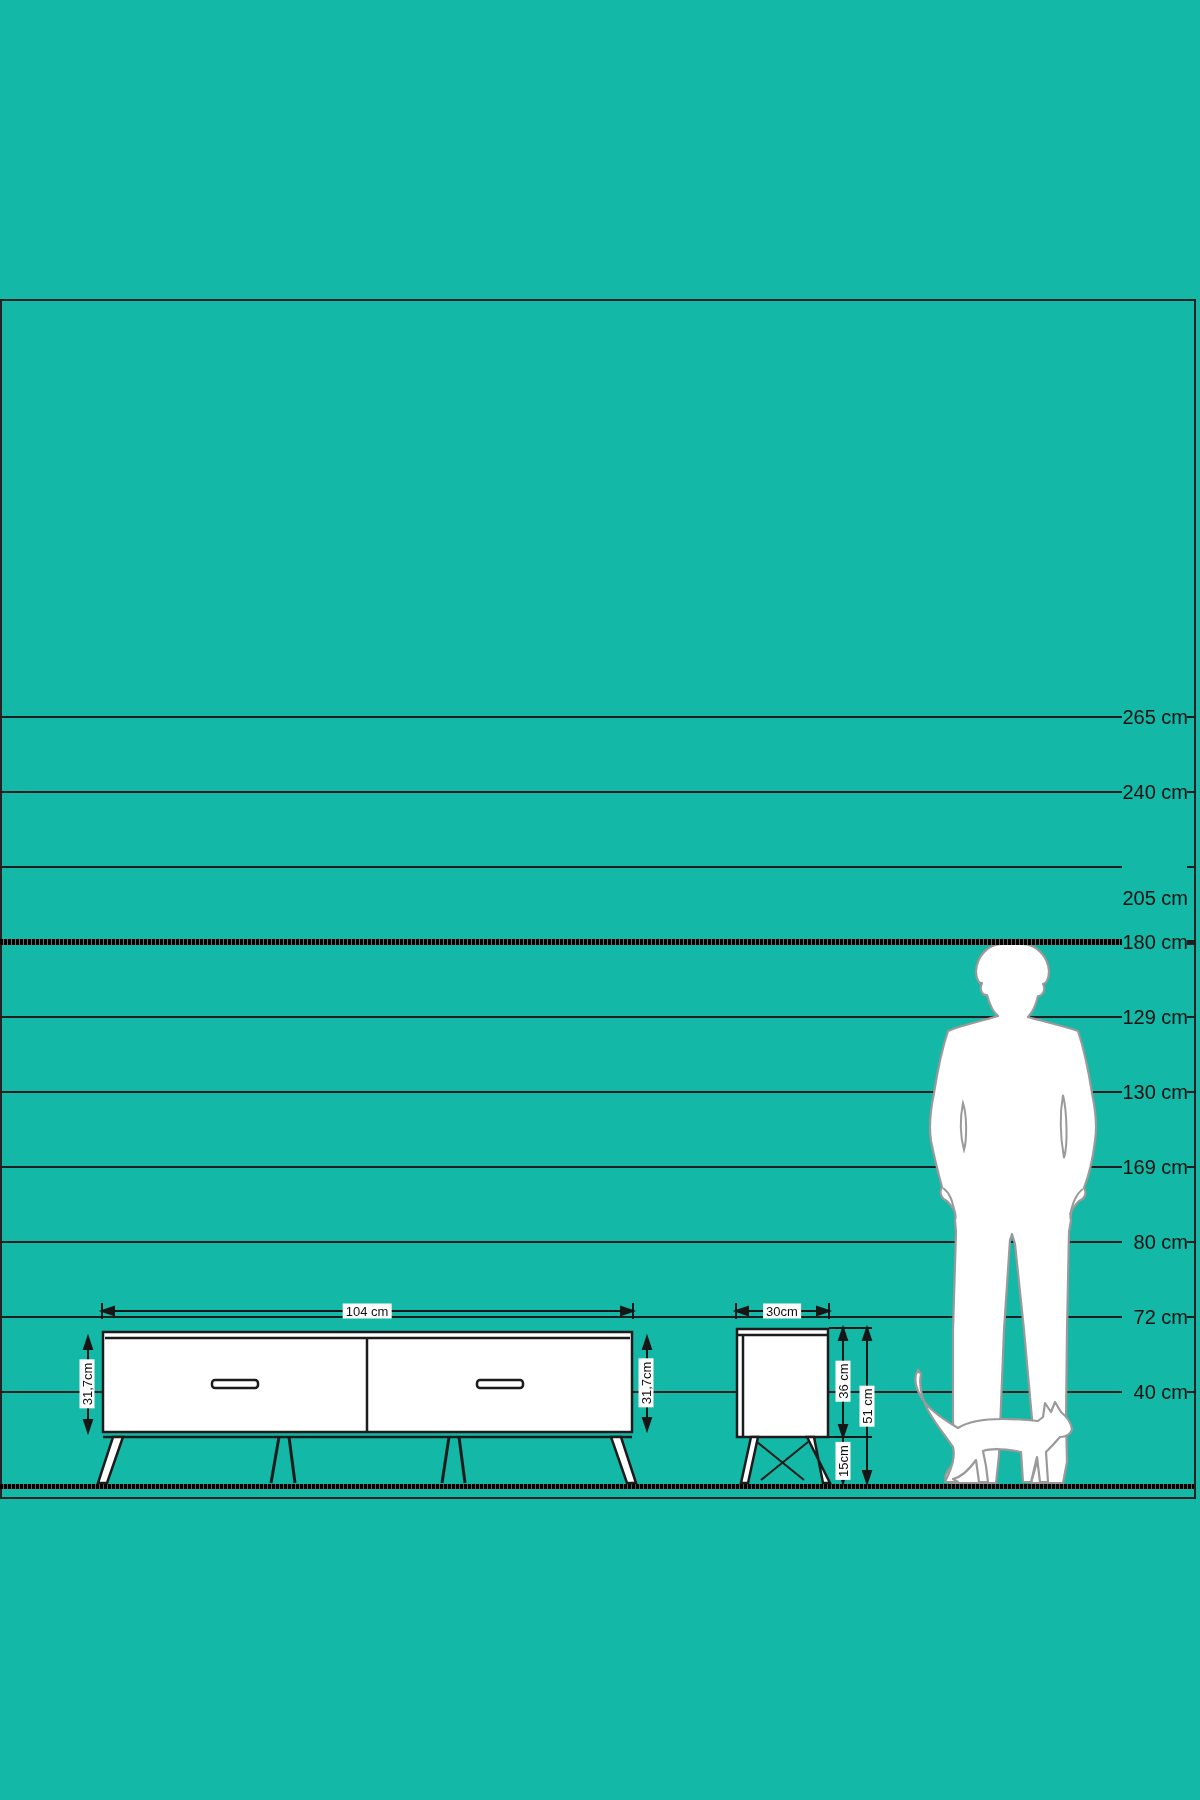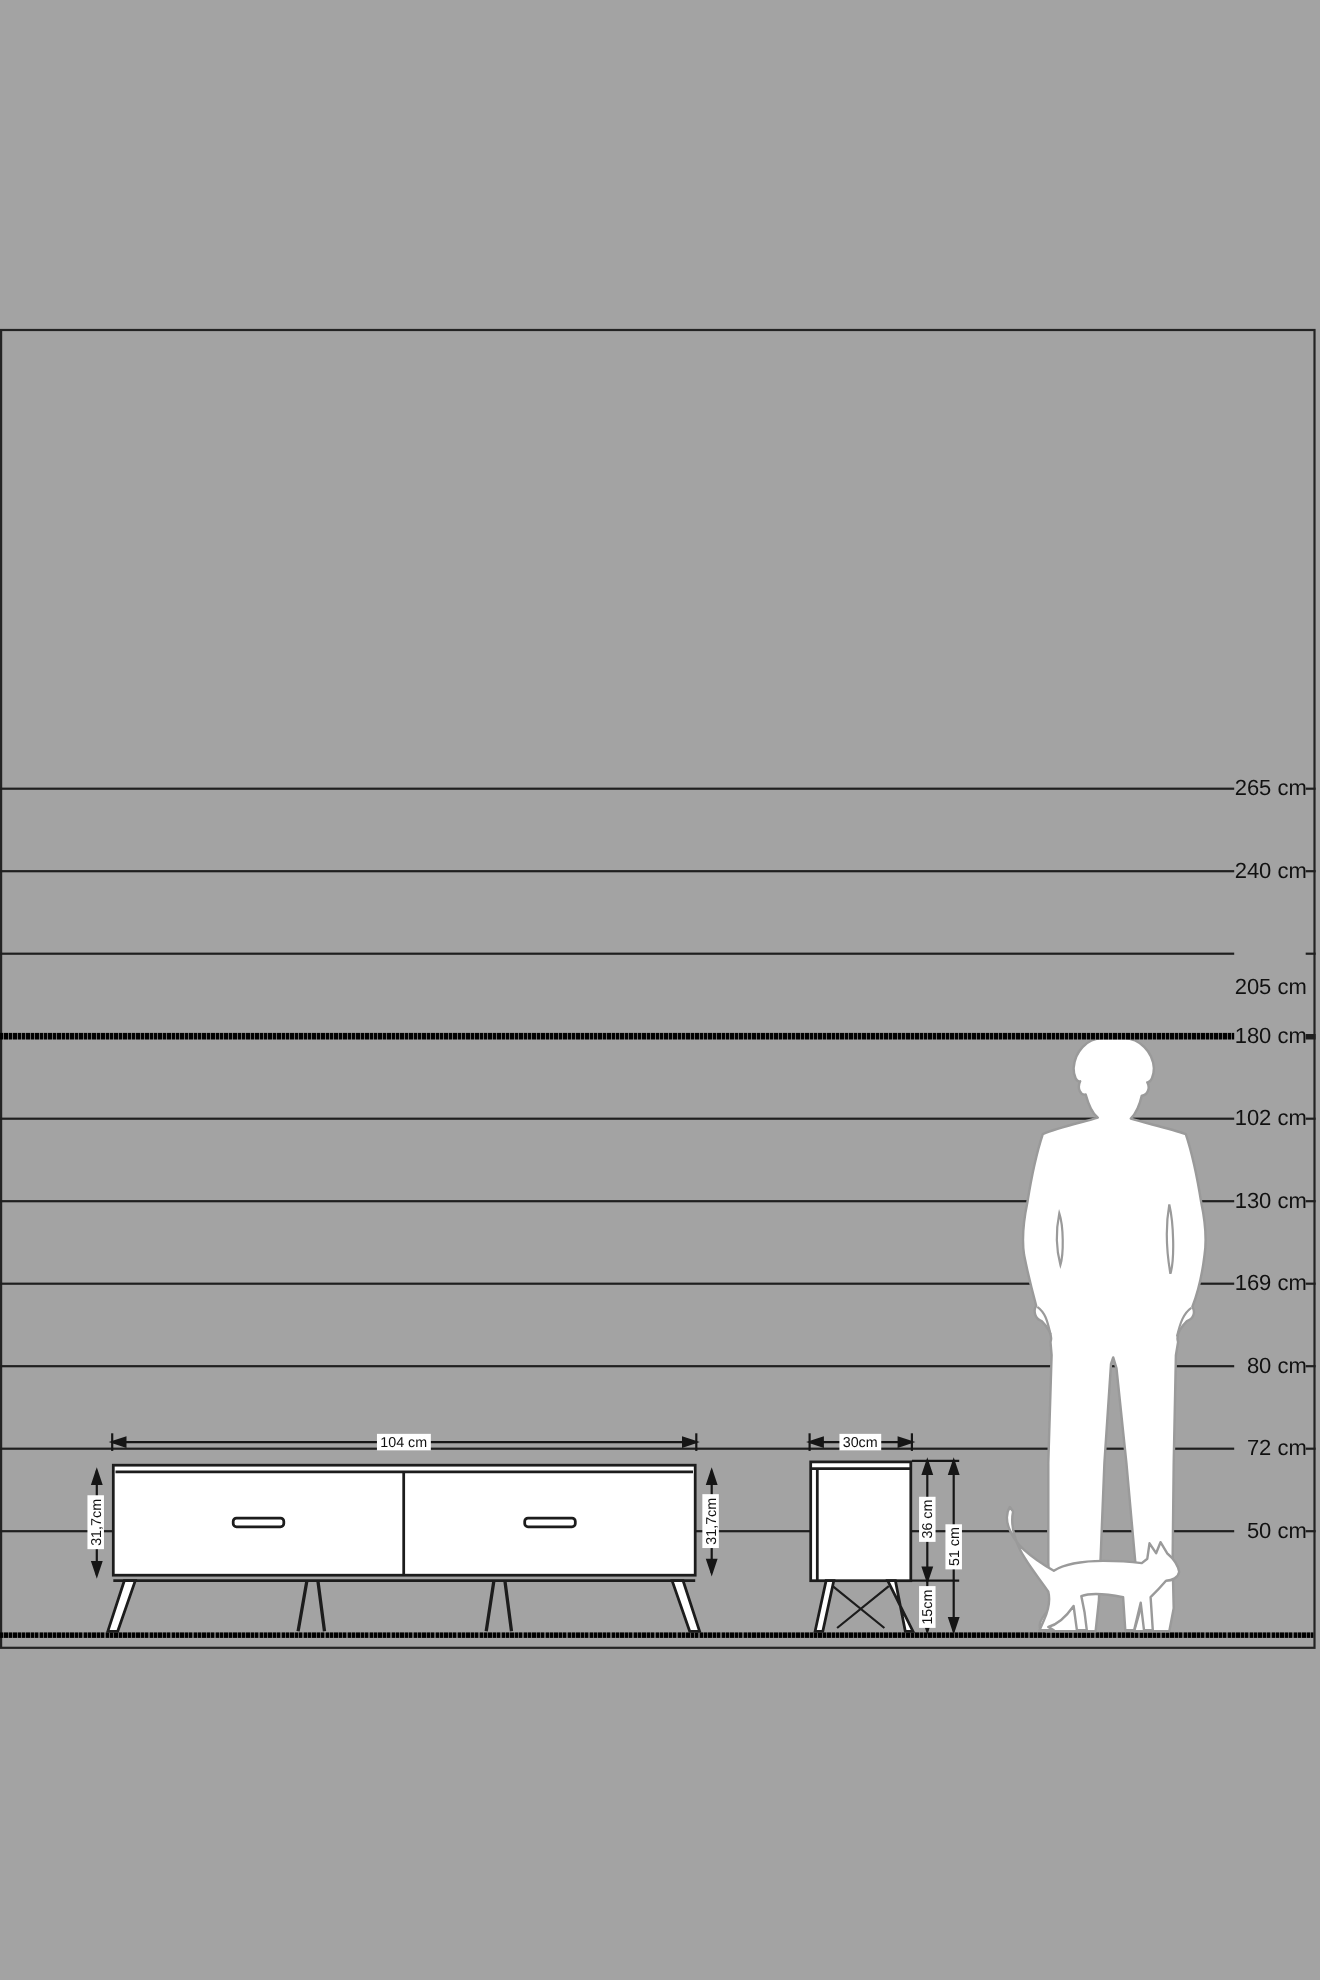--- a/index.html
+++ b/index.html
@@ -1,16 +1,16 @@
 <!DOCTYPE html>
 <html><head>
 <meta charset="utf-8">
 <style>
   html,body{margin:0;padding:0;background:#fff;}
-  .canvas{position:relative;width:1200px;height:1800px;background:#a3a3a3;overflow:hidden;
+  .canvas{position:relative;width:1200px;height:1800px;background:#14b8a6;overflow:hidden;
           font-family:"Liberation Sans", sans-serif;}
   .frame{position:absolute;left:0px;top:299px;width:1192px;height:1196px;
          border:2px solid #232323;background:transparent;}
   .scale-line{position:absolute;left:0;width:1122px;height:2px;background:#1f1f1f;}
   .scale-line.thick{height:6px;background:repeating-linear-gradient(90deg,#000 0 3px,#6a6a6a 3px 4px);}
   .scale-label{position:absolute;left:1122px;width:66px;height:24px;line-height:24px;
                text-align:right;font-size:20px;color:#111;white-space:nowrap;}
   .tick{position:absolute;left:1187px;width:9px;height:2px;background:#1f1f1f;}
   .tick.thick{height:5px;}
   .ground{position:absolute;left:0;top:1484px;width:1194px;height:5px;
@@ -174,26 +174,26 @@
     </g>
   </svg>
 
   <div class="over-layer">
     <div class="scale-line thick" style="top:939px"></div>
 
     <div class="scale-label" style="top:705px">265 cm</div>
     <div class="scale-label" style="top:780px">240 cm</div>
     <div class="scale-label" style="top:886px">205 cm</div>
     <div class="scale-label" style="top:930px">180 cm</div>
-    <div class="scale-label" style="top:1005px">102 cm</div>
+    <div class="scale-label" style="top:1005px">129 cm</div>
     <div class="scale-label" style="top:1080px">130 cm</div>
     <div class="scale-label" style="top:1155px">169 cm</div>
     <div class="scale-label" style="top:1230px">80 cm</div>
     <div class="scale-label" style="top:1305px">72 cm</div>
-    <div class="scale-label" style="top:1380px">50 cm</div>
+    <div class="scale-label" style="top:1380px">40 cm</div>
 
     <div class="tick" style="top:716px"></div>
     <div class="tick" style="top:791px"></div>
     <div class="tick" style="top:866px"></div>
     <div class="tick thick" style="top:940px"></div>
     <div class="tick" style="top:1016px"></div>
     <div class="tick" style="top:1091px"></div>
     <div class="tick" style="top:1166px"></div>
     <div class="tick" style="top:1241px"></div>
     <div class="tick" style="top:1316px"></div>

